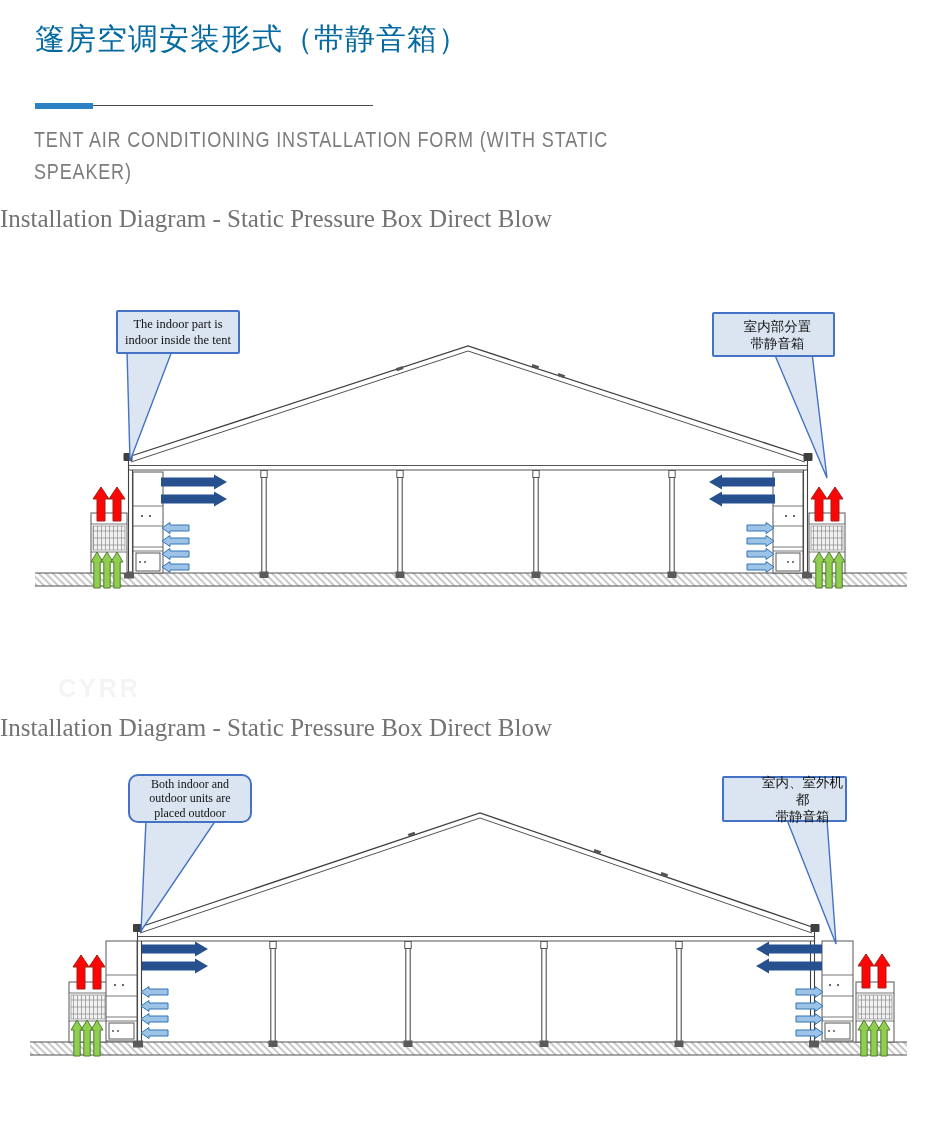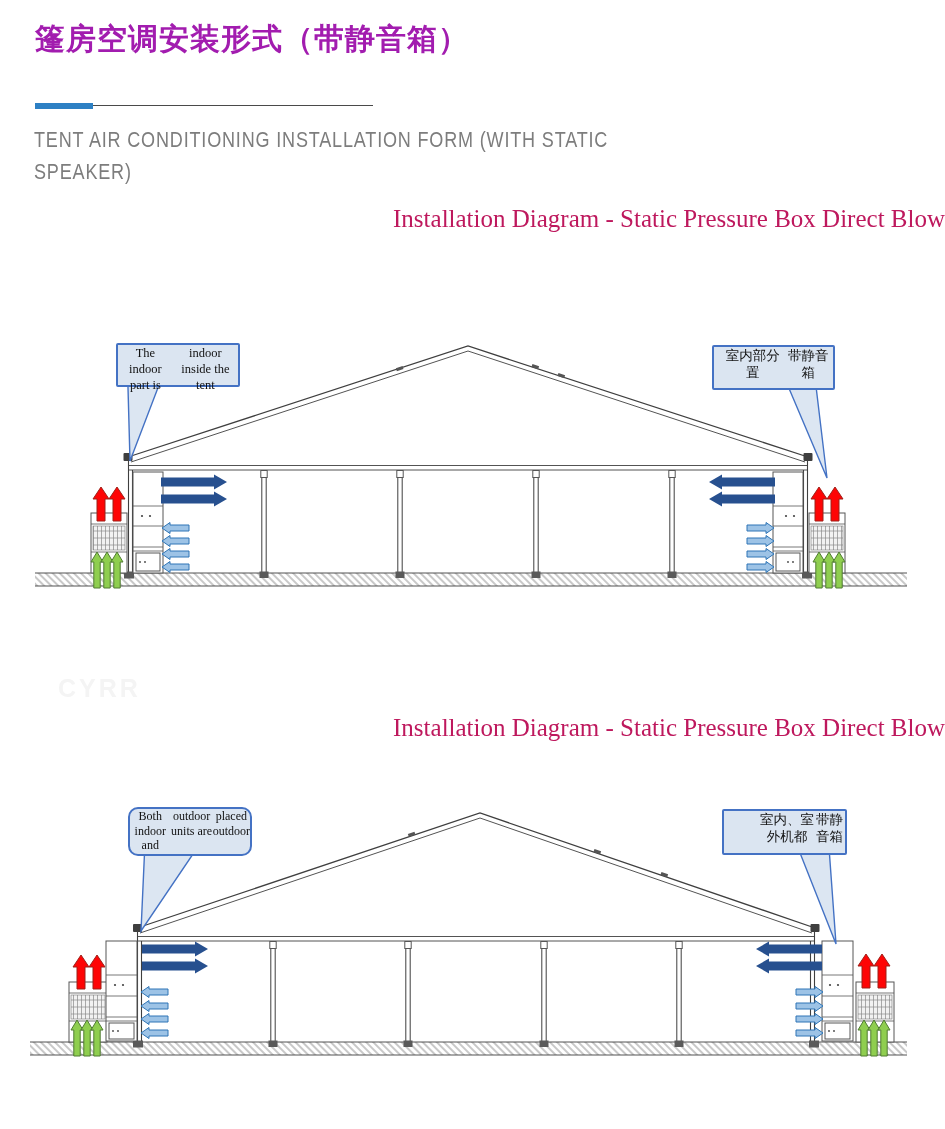--- a/index.html
+++ b/index.html
@@ -2,38 +2,38 @@
 <html><head>
 <meta charset="utf-8">
 <style>
   html,body{margin:0;padding:0;background:#fff;}
   .page{position:relative;width:945px;height:1129px;background:#ffffff;overflow:hidden;
         font-family:"Liberation Sans",sans-serif;}
   .art{position:absolute;left:0;top:0;}
 
   
   .zh-title{position:absolute;left:35px;top:20px;font-size:30px;line-height:38px;
-            font-weight:bold;color:#a21caf;letter-spacing:1px;white-space:nowrap;}
+            font-weight:normal;color:#0369a1;letter-spacing:1px;white-space:nowrap;}
   .rule-thin{position:absolute;left:35px;top:105px;width:338px;height:1px;background:#4a4a4a;}
   .rule-thick{position:absolute;left:35px;top:103px;width:58px;height:6px;background:#2d80c4;}
   .subtitle{position:absolute;left:34px;color:#7d7d7d;font-size:22px;line-height:26px;
             letter-spacing:1px;transform:scale(0.82,1.04);transform-origin:left top;white-space:nowrap;}
   .subtitle.l1{top:126px;}
   .subtitle.l2{top:158px;}
 
   
-  .diagram-title{position:absolute;left:0;width:945px;text-align:right;
-                 font-family:"Liberation Serif",serif;font-size:25px;color:#be185d;}
+  .diagram-title{position:absolute;left:0;width:945px;text-align:left;
+                 font-family:"Liberation Serif",serif;font-size:25px;color:#737373;}
   .dt1{top:205px;}
   .dt2{top:714px;}
 
   
   .callout{position:absolute;box-sizing:border-box;background:#dbe5f1;border:2px solid #4472c4;
-           border-radius:2px;display:flex;flex-direction:row;justify-content:center;
-           text-align:center;font-family:"Liberation Serif",serif;color:#111;margin-top:33px;}
+           border-radius:2px;display:flex;flex-direction:column;justify-content:center;
+           text-align:center;font-family:"Liberation Serif",serif;color:#111;}
   .co-d1l{left:116px;top:310px;width:124px;height:44px;font-size:12.5px;line-height:16px;}
   .co-d1r{left:712px;top:312px;width:123px;height:45px;font-size:13.5px;line-height:17px;padding-left:8px;}
   .co-d2l{left:128px;top:774px;width:124px;height:49px;font-size:12px;line-height:14.5px;border-radius:10px;}
   .co-d2r{left:722px;top:776px;width:125px;height:46px;font-size:13.5px;line-height:17px;padding-left:36px;}
 
   .watermark{position:absolute;left:58px;top:674px;font-size:25px;font-weight:bold;
              letter-spacing:3px;color:#f4f4f4;}
 
   
   .tline{stroke:#3f3f3f;fill:none;}

